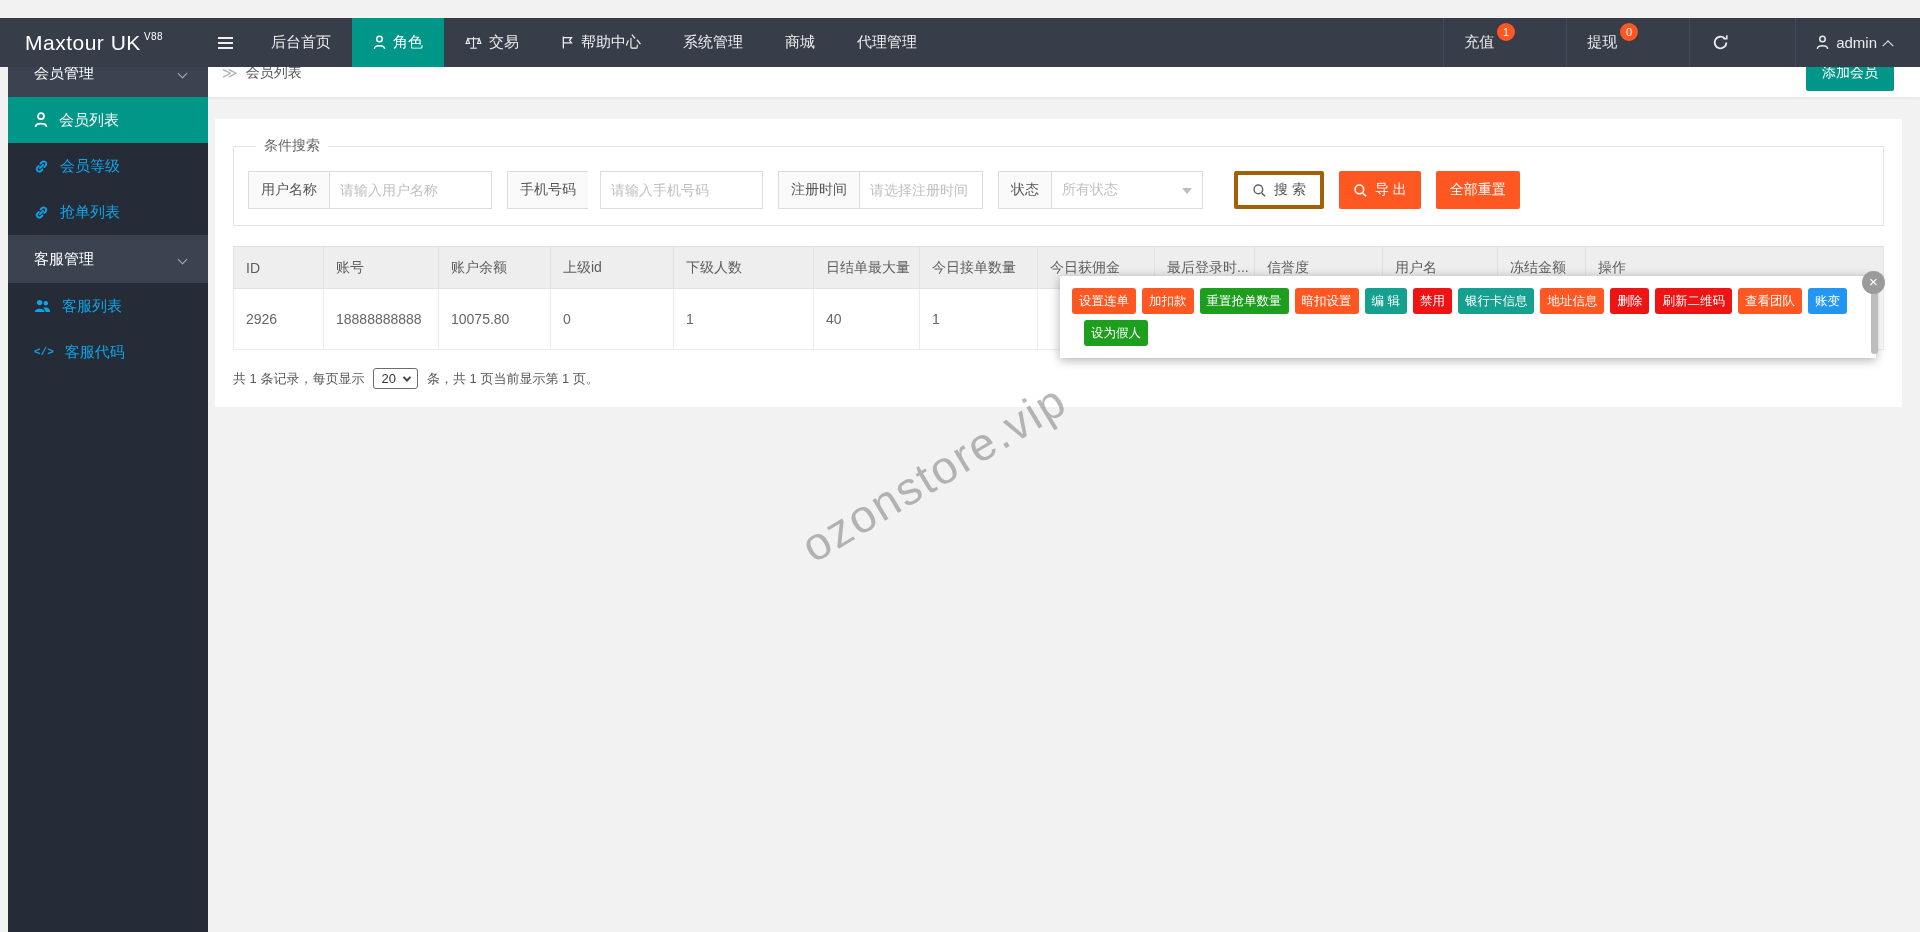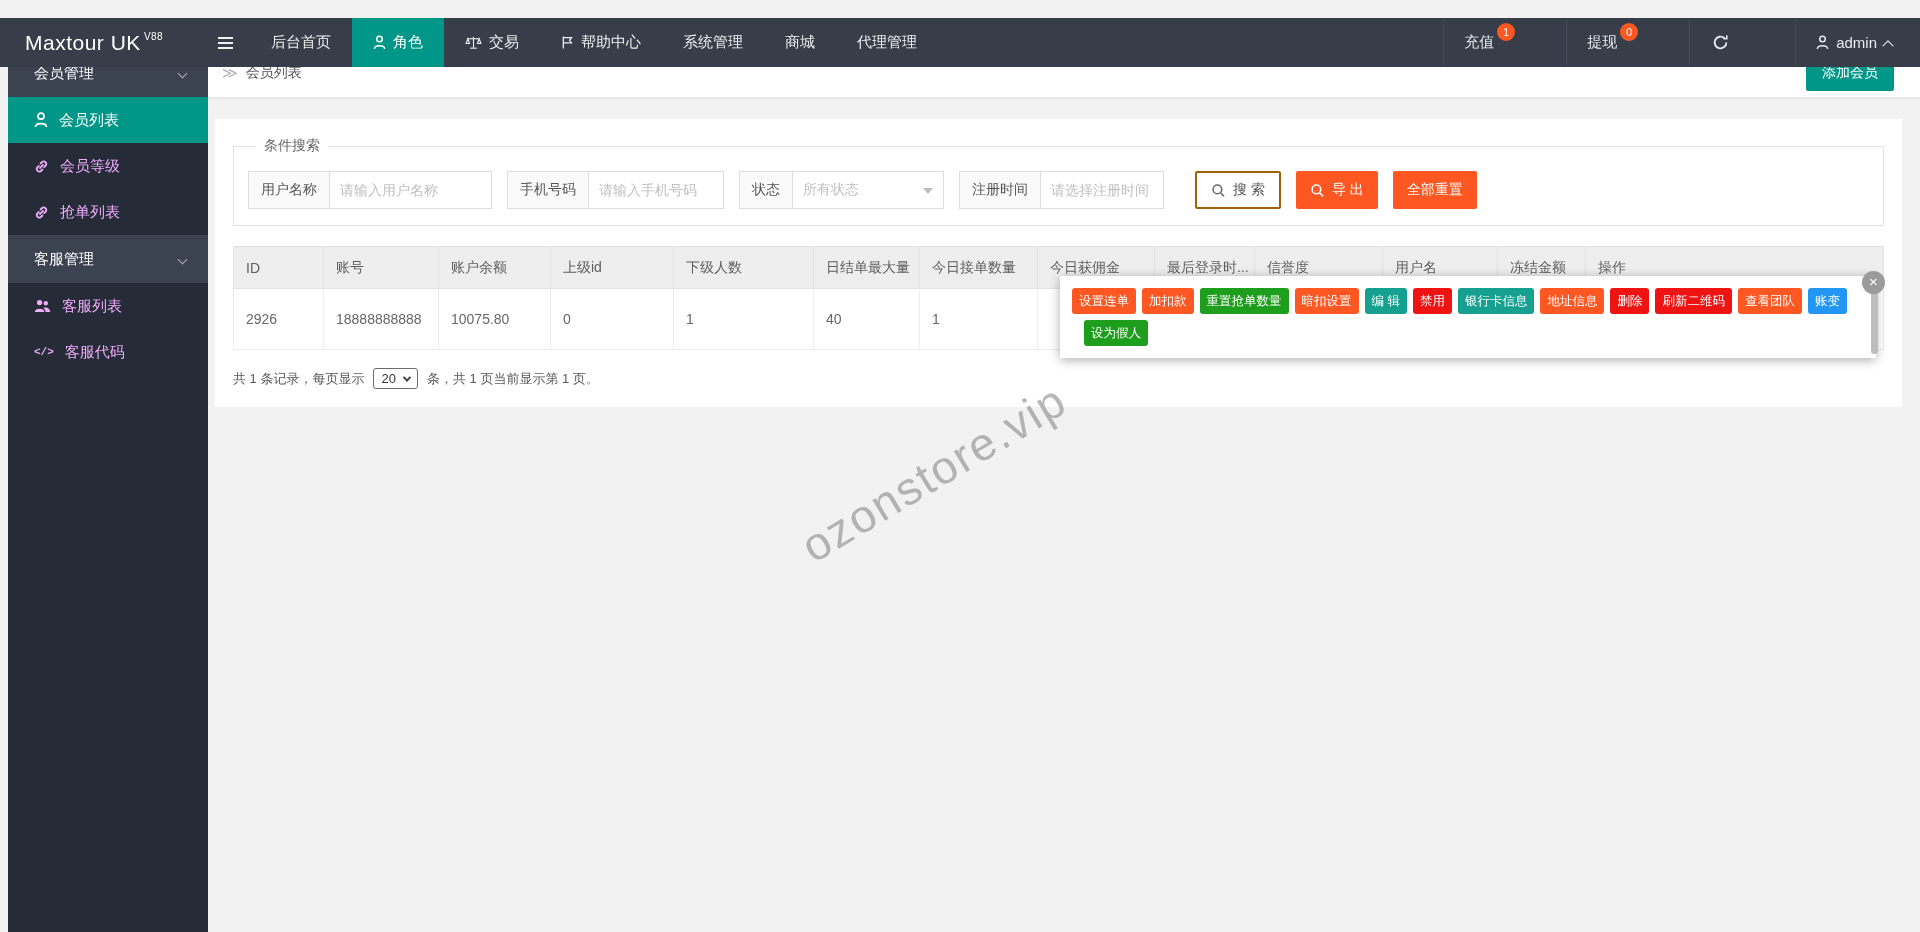--- a/index.html
+++ b/index.html
@@ -21,21 +21,21 @@
   .tr-item.icon-only { padding:0 22px; }
   .badge { position:absolute; top:5px; right:7px; min-width:18px; height:18px; border-radius:9px; background:#ff5722; color:#fff; font-size:11px; line-height:18px; text-align:center; padding:0 3px; }
   .chev { display:inline-block; width:8px; height:8px; border-right:1.5px solid currentColor; border-bottom:1.5px solid currentColor; }
   .chev.up { transform:rotate(-135deg) translate(-2px,-2px); }
   .chev.down { transform:rotate(45deg); }
 
   
   .sidebar { position:absolute; left:8px; top:49px; width:200px; height:883px; background:#262c37; z-index:20; }
   .side-group-title { height:48px; background:#3b4350; color:#ffffff; font-size:15px; display:flex; align-items:center; padding:0 22px 0 26px; cursor:pointer; }
   .side-group-title .chev { margin-left:auto; color:#aab0ba; width:7px; height:7px; }
-  .side-item { height:46px; display:flex; align-items:center; gap:11px; padding-left:26px; color:#f0abfc; font-size:15px; cursor:pointer; }
+  .side-item { height:46px; display:flex; align-items:center; gap:11px; padding-left:26px; color:#0ea5e9; font-size:15px; cursor:pointer; }
   .side-item.active { background:#009688; color:#ffffff; }
   .side-item svg, .side-item .codeicon { flex:0 0 auto; }
   .codeicon { font-family:"Liberation Mono","DejaVu Sans Mono",monospace; font-size:11px; font-weight:bold; }
 
   
   .crumbbar { position:absolute; left:200px; top:49px; width:1720px; height:49px; background:#ffffff; border-bottom:1px solid #e7e7e7; box-shadow:0 1px 2px rgba(0,0,0,.04); display:flex; align-items:center; padding:0 26px 0 22px; z-index:10; }
   .crumb-icon { color:#b3b3b3; font-size:15px; margin-right:8px; }
   .crumb-label { color:#555; font-size:14px; }
   .btn-add { margin-left:auto; background:#009688; color:#fff; border:none; border-radius:2px; font-size:14px; padding:9px 16px; cursor:pointer; font-family:inherit;text-align:center; }
 
@@ -45,21 +45,21 @@
   fieldset.search { border:1px solid #e3e3e3; padding:10px 14px 16px 14px; }
   fieldset.search legend { font-size:14px; color:#666; padding:0 8px; margin-left:8px; }
   .search-row { display:flex; align-items:center; gap:15px; margin-top:6px; }
   .igroup { display:flex; height:38px; }
   .ilabel { background:#fafafa; border:1px solid #dcdcdc; border-right:none; display:flex; align-items:center; padding:0 12px; font-size:14px; color:#555; white-space:nowrap; }
   .igroup input { border:1px solid #dcdcdc; height:38px; padding:0 10px; font-size:14px; color:#666; outline:none; font-family:inherit; }
   .igroup input::placeholder { color:#bfbfbf; }
   .fakeselect { position:relative; border:1px solid #dcdcdc; width:152px; display:flex; align-items:center; padding:0 26px 0 10px; font-size:14px; color:#c0c0c0; cursor:pointer; background:#fff; }
   .fakeselect .caret { position:absolute; right:10px; top:16px; width:0; height:0; border-left:5px solid transparent; border-right:5px solid transparent; border-top:6px solid #bdbdbd; }
   .btn { display:inline-flex; align-items:center; gap:7px; height:38px; padding:0 14px; font-size:14px; border-radius:2px; cursor:pointer; border:none; font-family:inherit; }
-  .btn-search { background:#fff; border:2px solid #a16207; color:#555; margin-left:16px; }
+  .btn-search { background:#fff; border:4px solid #a16207; color:#555; margin-left:16px; }
   .btn-orange-big { background:#ff5722; color:#fff; }
 
   
   table.grid { width:100%; border-collapse:collapse; margin-top:20px; table-layout:fixed; }
   table.grid th { background:#eeeeee; border:1px solid #e2e2e2; height:42px; font-weight:normal; font-size:14px; color:#5e5e5e; text-align:left; padding:0 12px; white-space:nowrap; overflow:hidden; }
   table.grid td { border:1px solid #ececec; height:61px; font-size:14px; color:#666; padding:0 12px; background:#fff; }
 
   .table-footer { margin-top:18px; font-size:13px; color:#595959; display:flex; align-items:center; gap:5px; }
   .psize { display:inline-flex; align-items:center; gap:8px; border:1px solid #6d6d6d; border-radius:3px; padding:2px 7px; margin:0 4px; color:#333; cursor:pointer; background:#fff; }
   .psize .chev { width:6px; height:6px; border-width:2px; color:#444; transform:rotate(45deg) translate(-1px,-1px); }
@@ -213,32 +213,32 @@
 
   <fieldset class="search">
     <legend>条件搜索</legend>
     <div class="search-row">
       <div class="igroup">
         <span class="ilabel">用户名称</span>
         <input style="width: 163px;" placeholder="请输入用户名称">
       </div>
       <div class="igroup">
         <span class="ilabel">手机号码</span>
-        <input style="width: 136px;" placeholder="请输入手机号码">
+        <input style="width: 163px; margin-left: 12px;" placeholder="请输入手机号码">
+      </div>
+      <div class="igroup">
+        <span class="ilabel">注册时间</span>
+        <input style="width: 124px;" placeholder="请选择注册时间">
       </div>
       <div class="igroup">
         <span class="ilabel">状态</span>
         <div class="fakeselect">
           <span>所有状态</span>
           <span class="caret"></span>
         </div>
-      </div>
-      <div class="igroup">
-        <span class="ilabel">注册时间</span>
-        <input style="width: 124px;" placeholder="请选择注册时间">
       </div>
       <button class="btn btn-search">
         <svg width="15" height="15" viewBox="0 0 16 16" fill="none" stroke="#666" stroke-width="1.6">
             <circle cx="6.8" cy="6.8" r="4.6"></circle>
             <path d="M10.4 10.8l3.6 3.4"></path>
           </svg>
         <span>搜 索</span>
       </button>
       <button class="btn btn-orange-big">
         <svg width="15" height="15" viewBox="0 0 16 16" fill="none" stroke="#fff" stroke-width="1.7">

